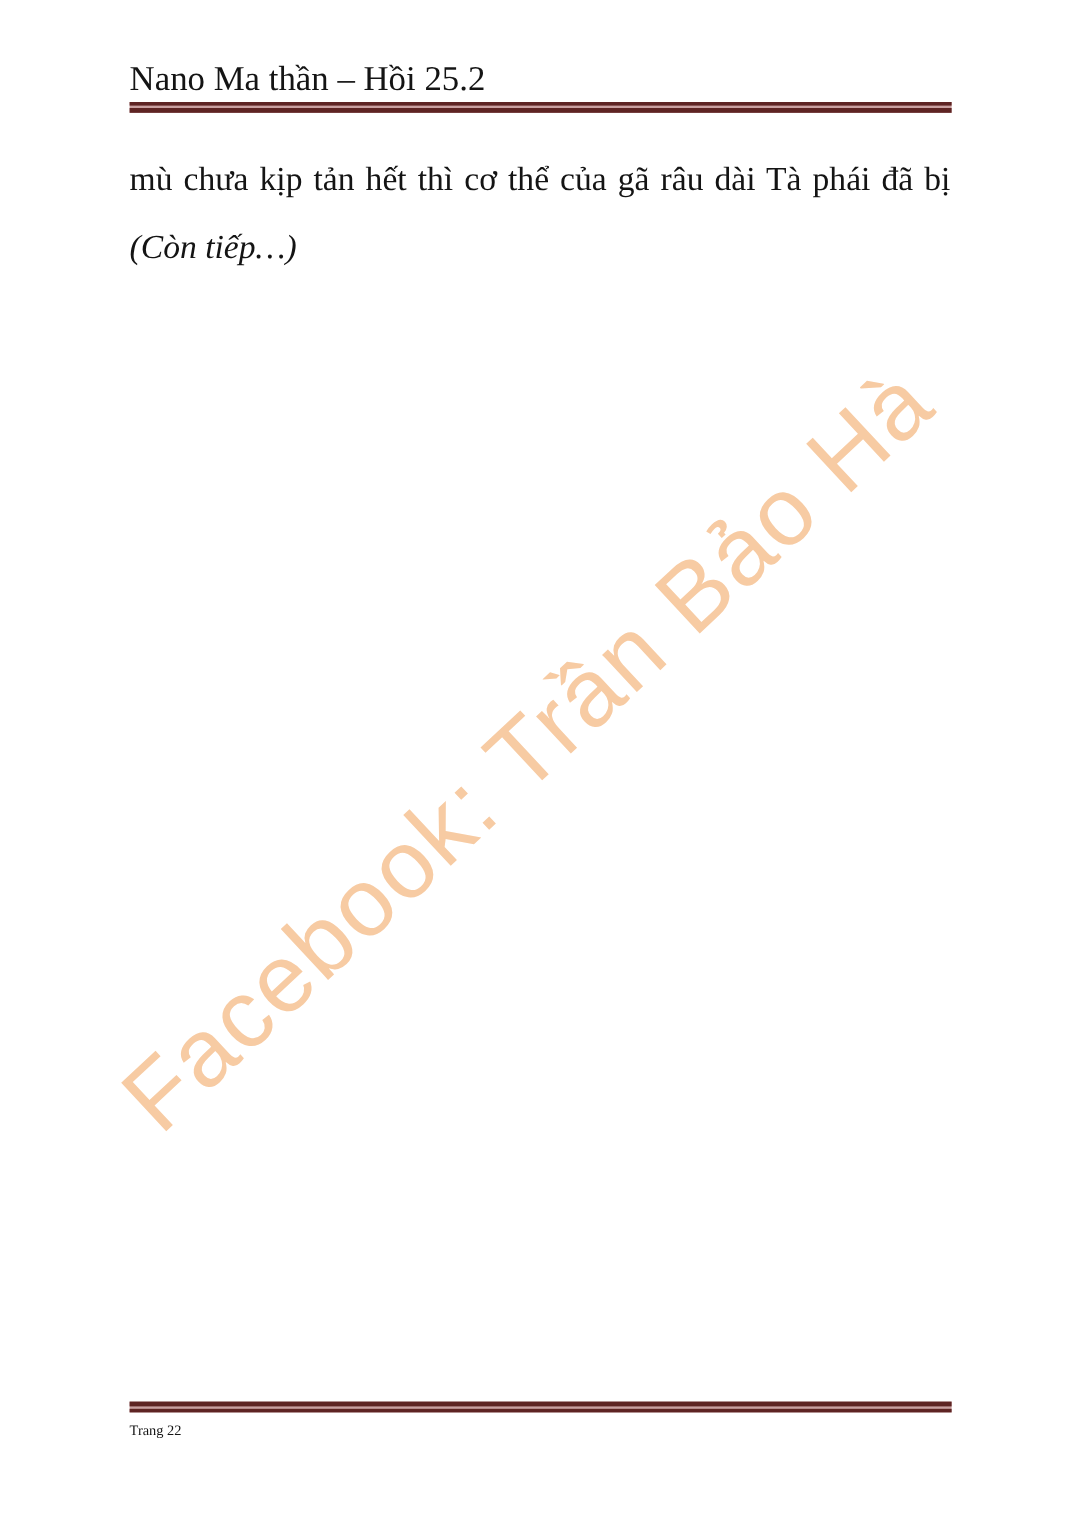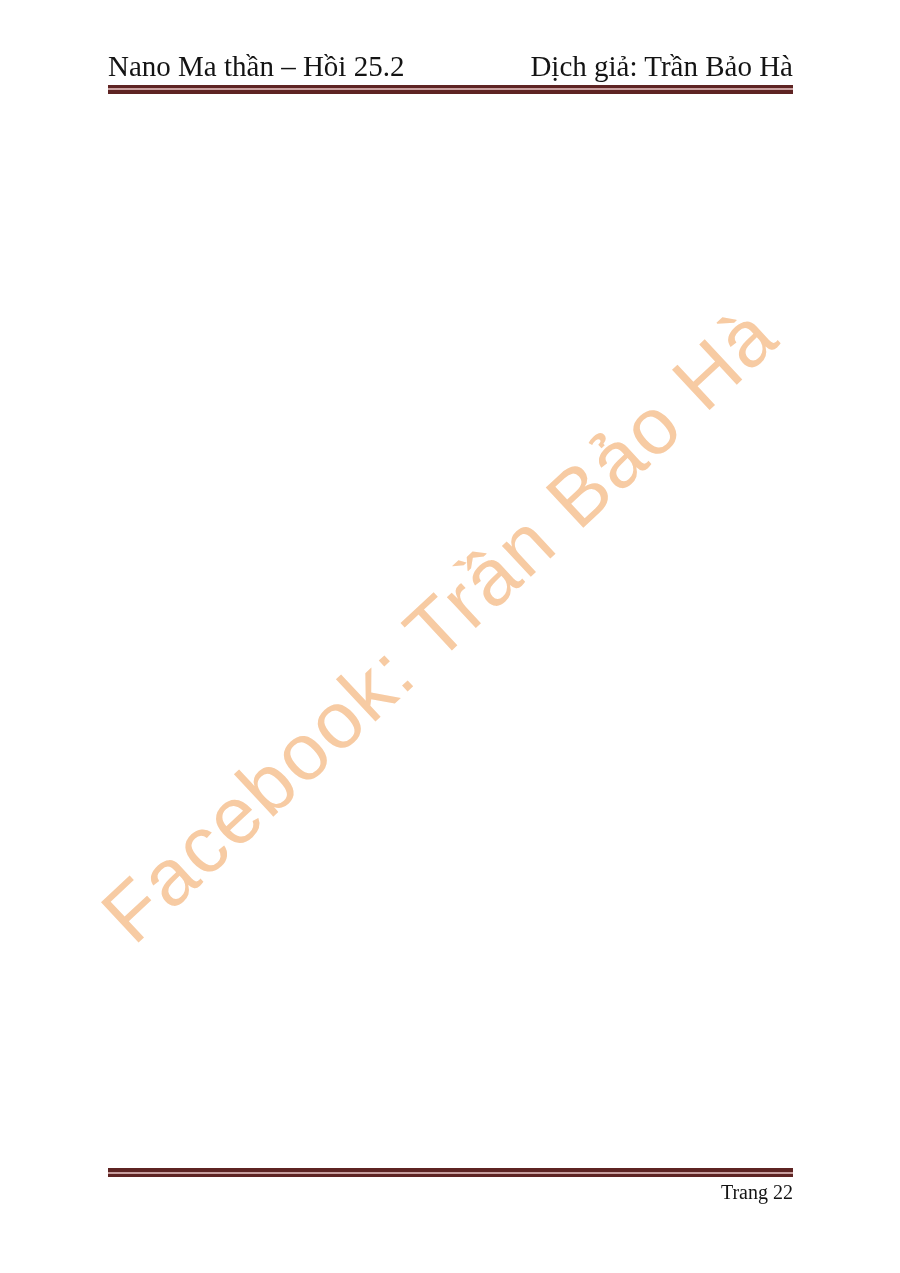--- a/index.html
+++ b/index.html
@@ -92,42 +92,43 @@
     top: 1168px;
     z-index: 2;
   }
   .footer-rule {
     height: 2px;
     background: #c9a0a0;
     border-top: 4px solid #5e2423;
     border-bottom: 3px solid #5e2423;
   }
   .page-num {
-    text-align: right;
-    font-size: 20px;
+    text-align: left;
+    font-size: 12px;
     line-height: 24px;
     margin-top: 3px;
   }
 </style>
 </head>
 <body>
 
 <div class="watermark">Facebook: Trần Bảo Hà</div>
 
 <div class="header">
   <div class="header-row">
     <span>Nano Ma thần – Hồi 25.2</span>
-    <span>Dịch giả: Trần Bảo Hà</span>
   </div>
   <div class="header-rule"></div>
 </div>
 
 <div class="content">
 
   <div class="para">
+    <div class="para-line">mù chưa kịp tản hết thì cơ thể của gã râu dài Tà phái đã bị</div>
   </div>
 
+  <div class="continuation">(Còn tiếp…)</div>
 </div>
 
 <div class="footer">
   <div class="footer-rule"></div>
   <div class="page-num">Trang 22</div>
 </div>
 
 </body></html>

